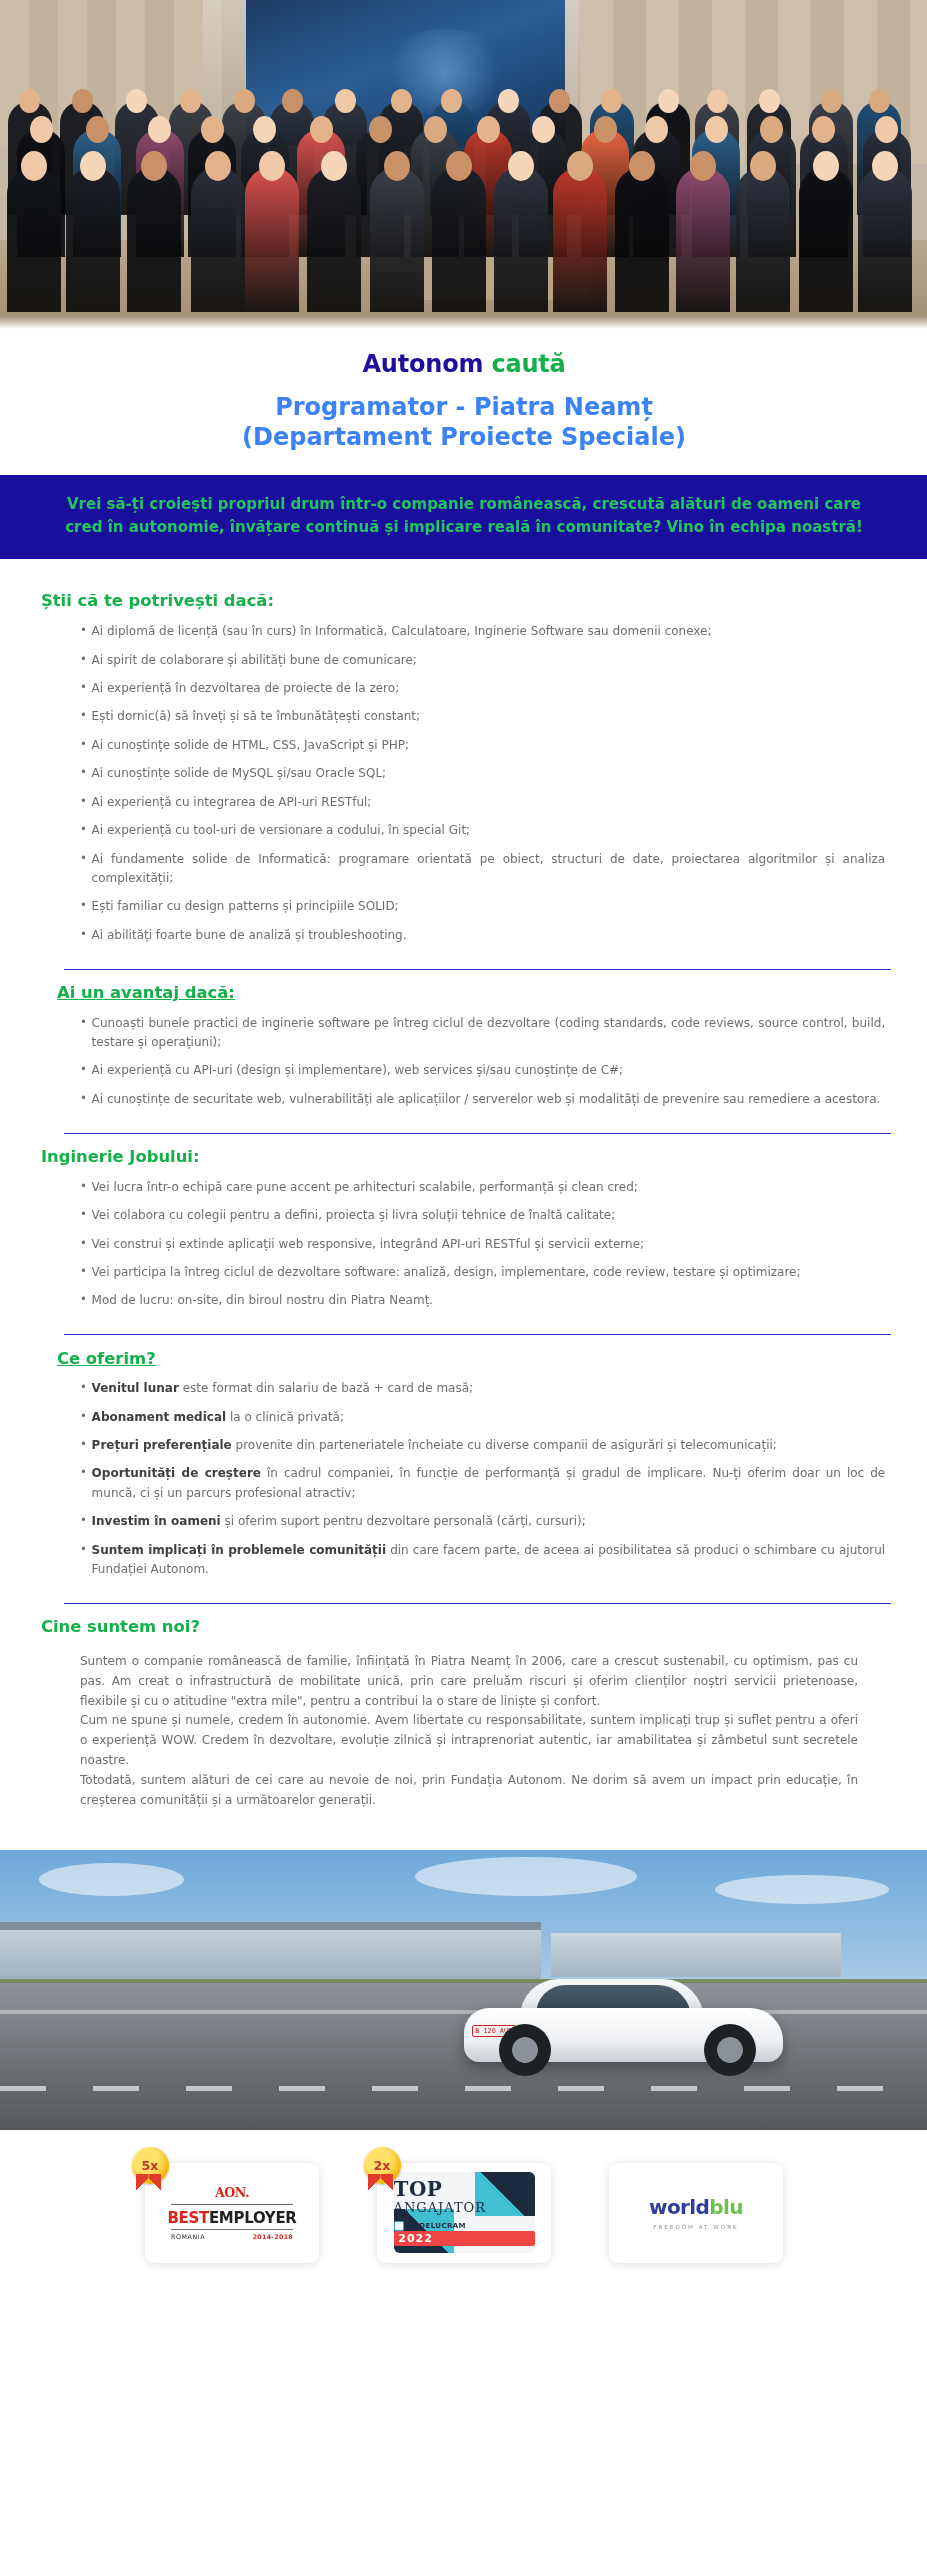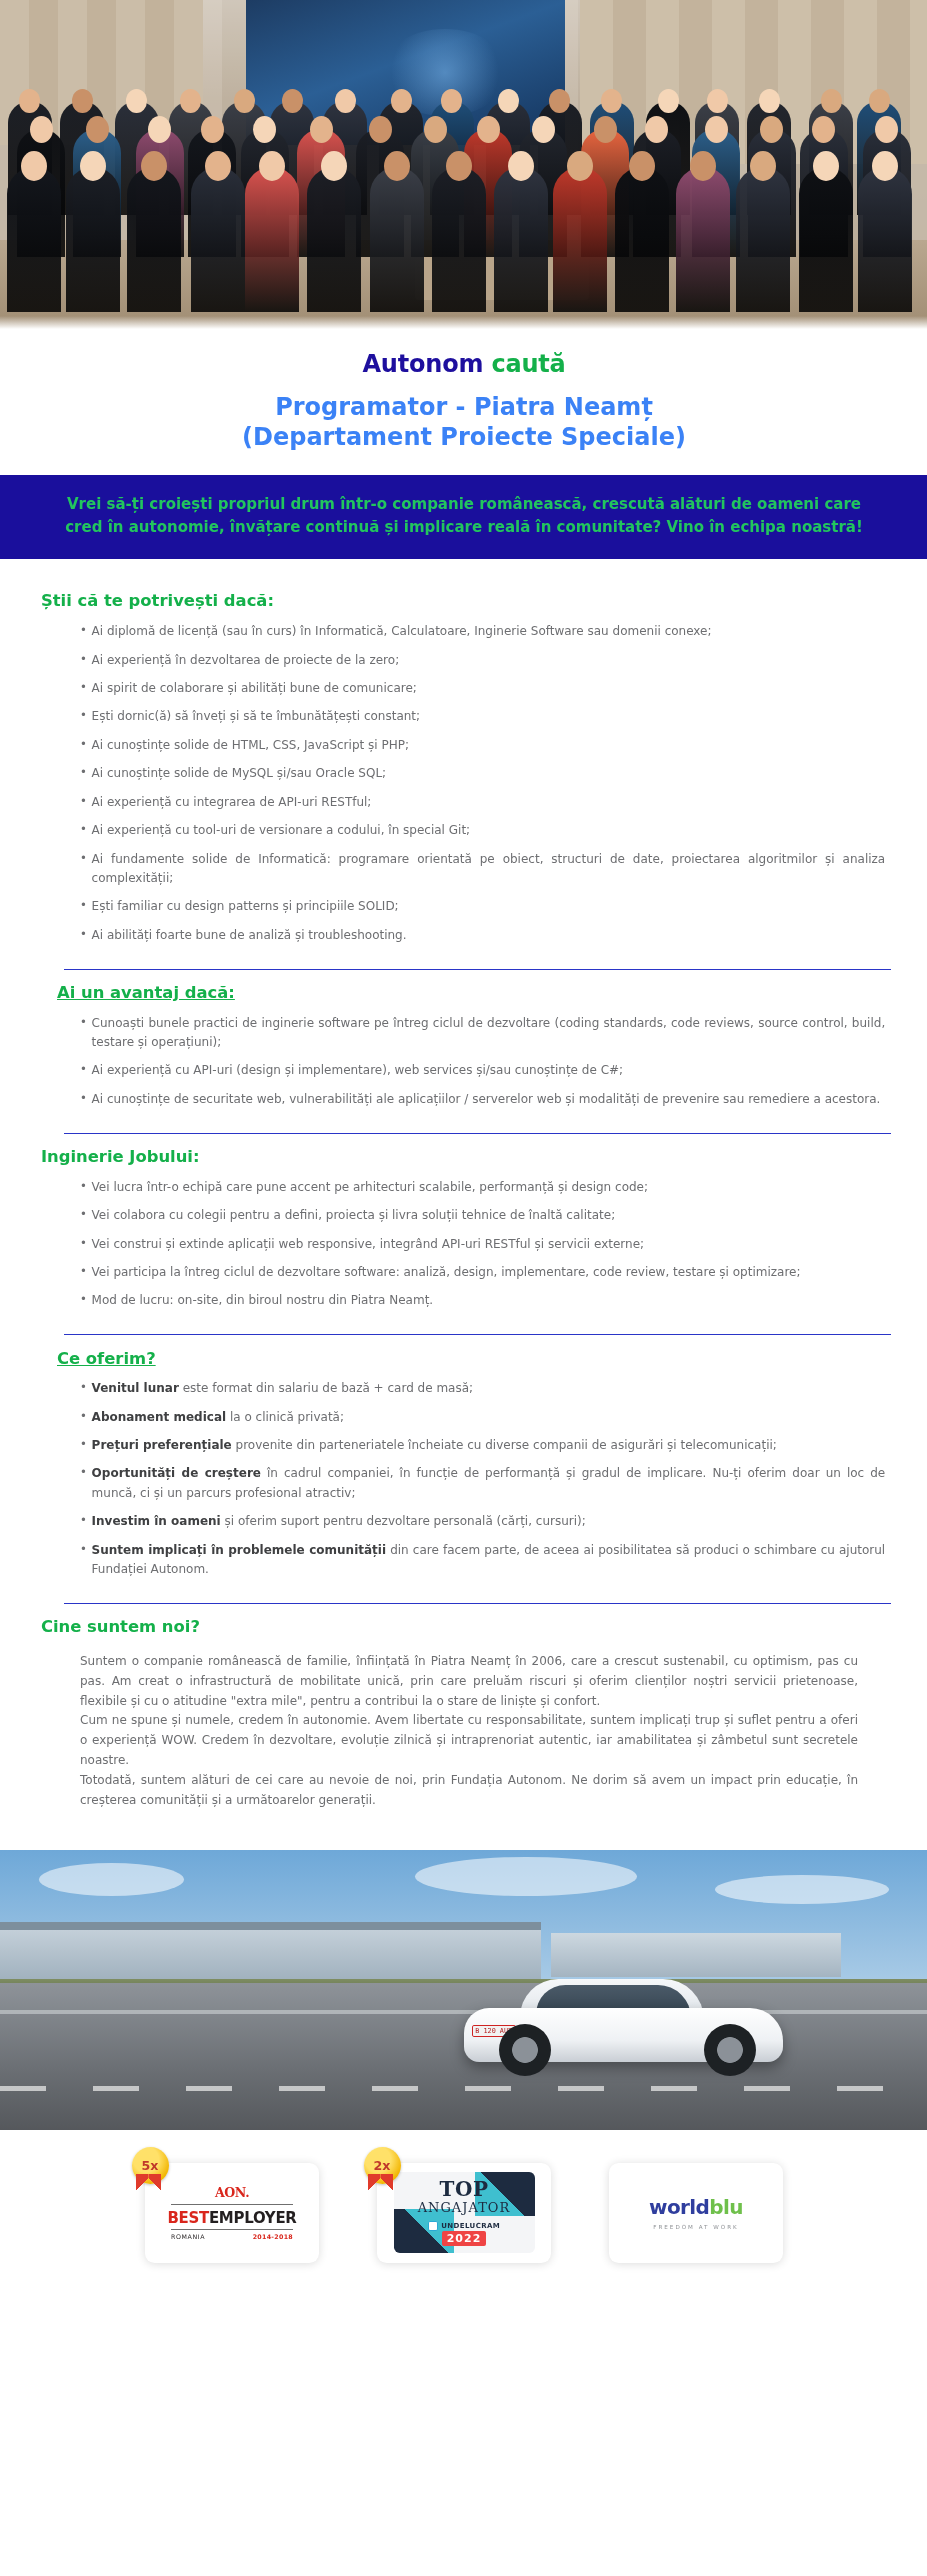--- a/index.html
+++ b/index.html
@@ -314,21 +314,21 @@
   .aon-foot .ro { font-size: 6.3px; color: #231f20; letter-spacing: 0.6px; }
   .aon-foot .yr { font-size: 6.3px; color: #d9261c; font-weight: 700; letter-spacing: 0.3px; }
 
   .top-card {
     position: relative;
     width: 141px; height: 81px;
     background: #f4f5f7;
     border-radius: 5.8px;
     overflow: hidden;
     display: flex; flex-direction: column;
-    align-items: center; justify-content: center;
+    justify-content: center;
   }
   .top-card .corner-tr {
     position: absolute; right: 0; top: 0; width: 60px; height: 44px;
     background: linear-gradient(225deg, #1d2b40 0 52%, #3fbfcf 52% 100%);
   }
   .top-card .corner-bl {
     position: absolute; left: 0; bottom: 0; width: 60px; height: 44px;
     background: linear-gradient(45deg, #1d2b40 0 52%, #3fbfcf 52% 100%);
   }
   .top-word {
@@ -489,22 +489,22 @@
   </div>
 
   <div class="banner">Vrei să-ți croiești propriul drum într-o companie românească, crescută alături de oameni care cred în autonomie, învățare continuă și implicare reală în comunitate? Vino în echipa noastră!</div>
 
   <div class="content">
 
     <div class="section">
       <div class="sec-head">Știi că te potrivești dacă:</div>
       <ul class="bullets" id="list-0">
           <li>Ai diplomă de licență (sau în curs) în Informatică, Calculatoare, Inginerie Software sau domenii conexe;</li>
+          <li>Ai spirit de colaborare și abilități bune de comunicare;</li>
           <li>Ai experiență în dezvoltarea de proiecte de la zero;</li>
-          <li>Ai spirit de colaborare și abilități bune de comunicare;</li>
           <li>Ești dornic(ă) să înveți și să te îmbunătățești constant;</li>
           <li>Ai cunoștințe solide de HTML, CSS, JavaScript și PHP;</li>
           <li>Ai cunoștințe solide de MySQL și/sau Oracle SQL;</li>
           <li>Ai experiență cu integrarea de API-uri RESTful;</li>
           <li>Ai experiență cu tool-uri de versionare a codului, în special Git;</li>
           <li>Ai fundamente solide de Informatică: programare orientată pe obiect, structuri de date, proiectarea algoritmilor și analiza complexității;</li>
           <li>Ești familiar cu design patterns și principiile SOLID;</li>
           <li>Ai abilități foarte bune de analiză și troubleshooting.</li>
         </ul>
     </div>
@@ -516,21 +516,21 @@
           <li>Cunoaști bunele practici de inginerie software pe întreg ciclul de dezvoltare (coding standards, code reviews, source control, build, testare și operațiuni);</li>
           <li>Ai experiență cu API-uri (design și implementare), web services și/sau cunoștințe de C#;</li>
           <li>Ai cunoștințe de securitate web, vulnerabilități ale aplicațiilor / serverelor web și modalități de prevenire sau remediere a acestora.</li>
         </ul>
     </div>
     <hr class="rule">
 
     <div class="section">
       <div class="sec-head">Inginerie Jobului:</div>
       <ul class="bullets" id="list-2">
-          <li>Vei lucra într-o echipă care pune accent pe arhitecturi scalabile, performanță și design code;</li>
+          <li>Vei lucra într-o echipă care pune accent pe arhitecturi scalabile, performanță și clean cred;</li>
           <li>Vei colabora cu colegii pentru a defini, proiecta și livra soluții tehnice de înaltă calitate;</li>
           <li>Vei construi și extinde aplicații web responsive, integrând API-uri RESTful și servicii externe;</li>
           <li>Vei participa la întreg ciclul de dezvoltare software: analiză, design, implementare, code review, testare și optimizare;</li>
           <li>Mod de lucru: on-site, din biroul nostru din Piatra Neamț.</li>
         </ul>
     </div>
     <hr class="rule">
 
     <div class="section">
       <div class="sec-head indent">Ce oferim?</div>

